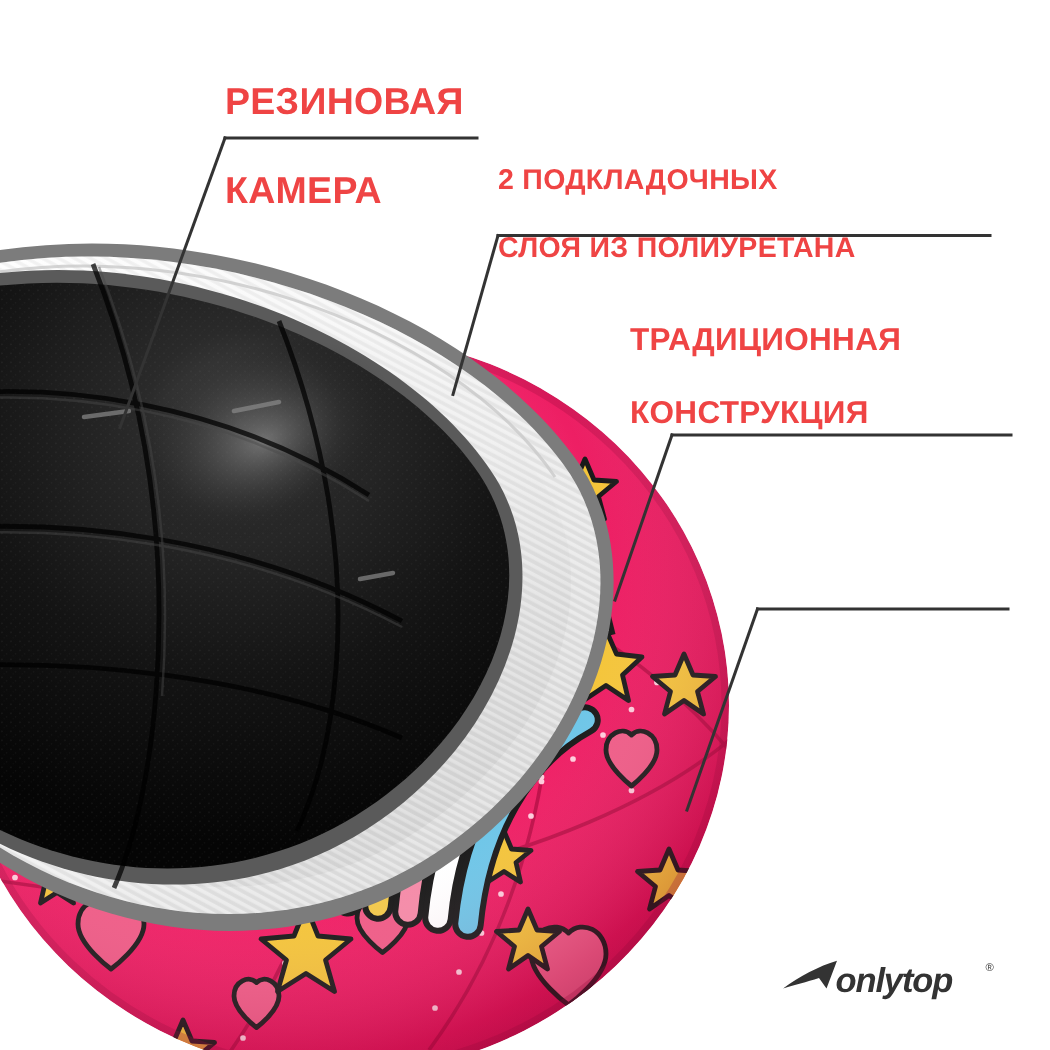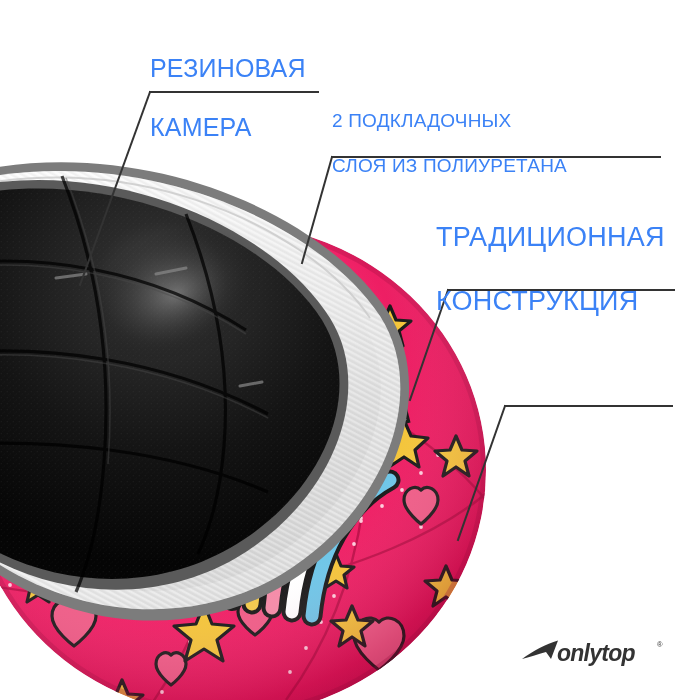--- a/index.html
+++ b/index.html
@@ -21,33 +21,33 @@
   #art {
     position: absolute;
     left: 0; top: 0;
     width: 700px;
     height: 700px;
   }
 
   
   .callout {
     position: absolute;
-    color: #3b82f6;
-    font-weight: 400;
+    color: #ef4444;
+    font-weight: 700;
     letter-spacing: 0.2px;
     line-height: 1.18;
     text-transform: uppercase;
     white-space: pre-line;
     user-select: none;
   }
   .callout .ln { display: block; }
 
   #callout-bladder       { left: 150px; top: 24px;  font-size: 25px; }
   #callout-lining        { left: 332px; top: 88px;  font-size: 19px; }
-  #callout-construction  { left: 436px; top: 190px; font-size: 27px; }
+  #callout-construction  { left: 420px; top: 190px; font-size: 21px; }
   #callout-stitching     { left: 507px; top: 334px; font-size: 25px; }
 
   
   #logo {
     position: absolute;
     left: 521px;
     top: 637px;
     width: 150px;
     height: 34px;
   }

